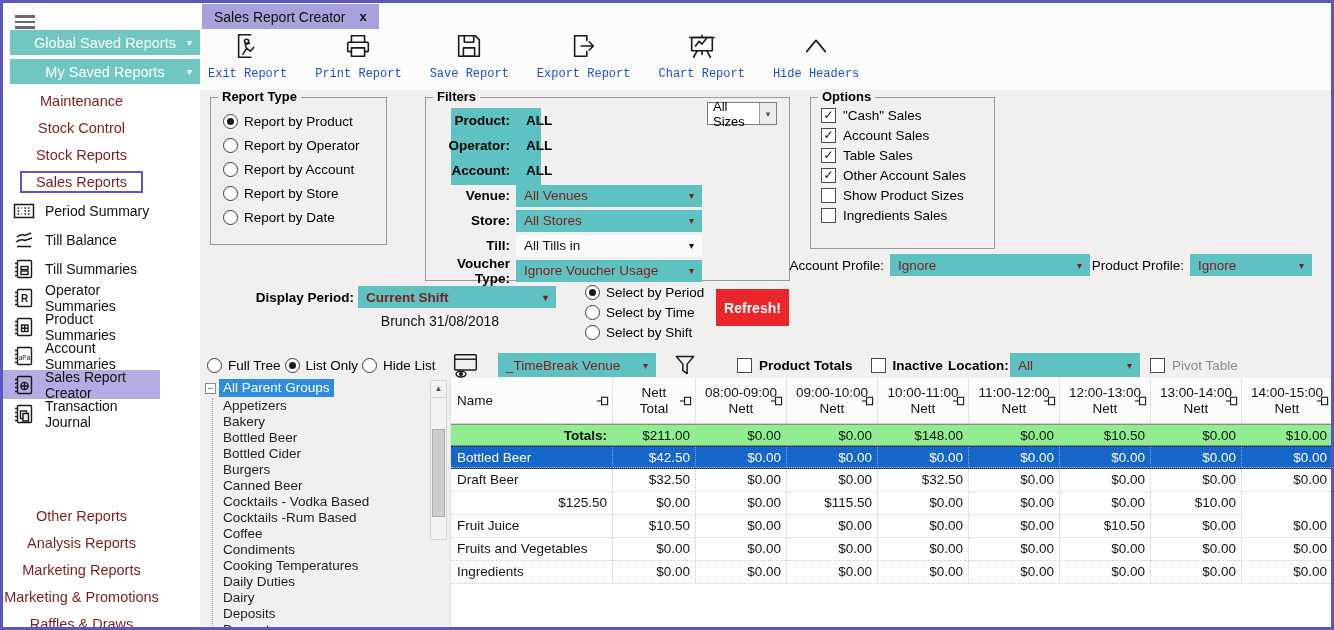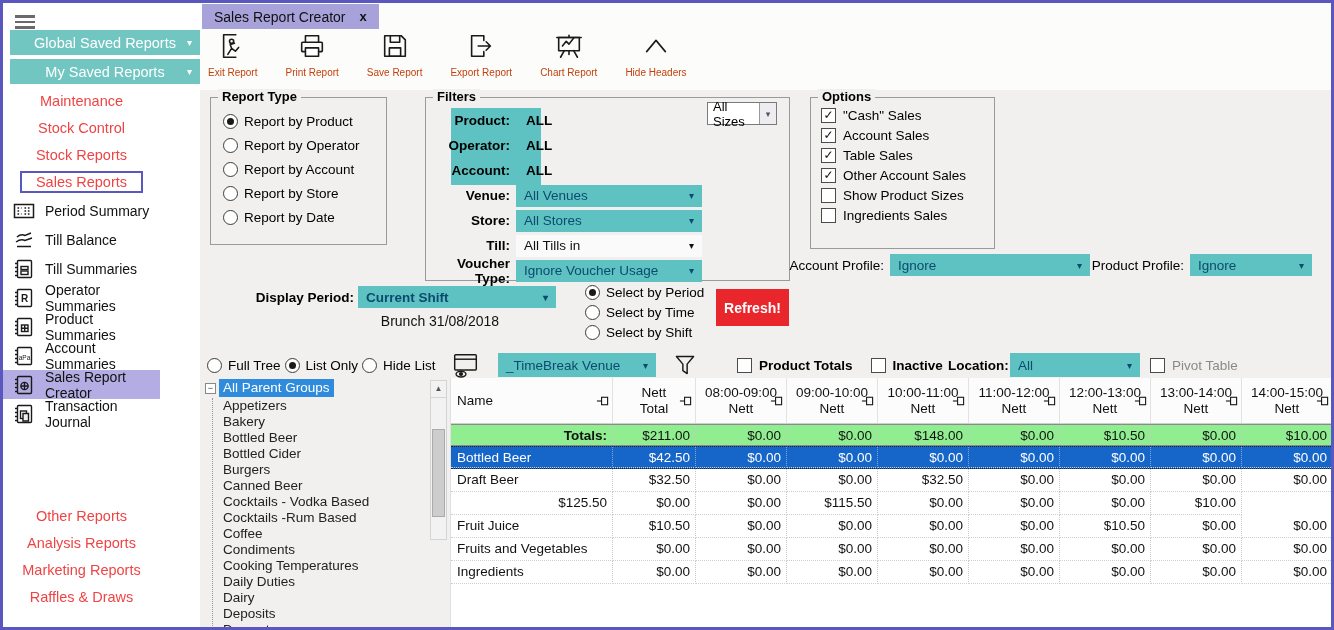--- a/index.html
+++ b/index.html
@@ -12,39 +12,39 @@
 
   
   .sidebar{position:absolute; left:0; top:0; width:157px; height:100%; background:#fff;}
   .hamburger{position:absolute; left:12px; top:9px; width:20px; cursor:pointer;}
   .hamburger div{height:2.5px; background:#6a6a6a; margin:3px 0;}
   .saved-btn{position:absolute; left:7px; width:190px; height:25px; background:var(--accentButton); color:#fff;
     display:flex; align-items:center; justify-content:center; font-size:14.5px; cursor:pointer;}
   .saved-btn .caret{position:absolute; right:8px; font-size:10px;}
   #global-btn{top:27px;} #my-btn{top:56px;}
   .top-links{position:absolute; top:84px; left:0; width:100%;}
-  .side-link{height:27px; display:flex; align-items:center; justify-content:center; font-size:14.5px; color:#ef4444; cursor:pointer;}
+  .side-link{height:27px; display:flex; align-items:center; justify-content:center; font-size:14.5px; color:#7f1d1d; cursor:pointer;}
   .side-link .boxwrap{padding:1px 14px; border:2px solid var(--windowBorder);}
   .report-items{position:absolute; top:193px; left:0; width:100%;}
   .ritem{height:29px; display:flex; align-items:center; padding-left:9px; font-size:14px; color:#111; cursor:pointer;}
   .ritem.sel{background:var(--lavenderSelected);}
   .ritem .ric{width:24px; height:24px; margin-right:9px; flex:0 0 24px;}
   .ritem svg{width:24px; height:24px;}
   .bottom-links{position:absolute; top:499px; left:0; width:100%;}
 
   
   .main{position:absolute; left:197px; top:0; right:0; bottom:0; background:#F1F0EE;}
   .topstrip{position:absolute; left:0; top:0; right:0; height:87px; background:#FCFCFB;}
   .tab{position:absolute; left:2px; top:1px; height:25px; background:var(--lavender); color:#111;
     display:flex; align-items:center; padding:0 12px; font-size:14px; gap:14px; cursor:pointer;}
   .tab-close{font-weight:bold; font-size:13px; cursor:pointer;}
   .toolbar{position:absolute; left:8px; top:28px; display:flex; gap:28px;}
   .tbtn{display:flex; flex-direction:column; align-items:center; gap:2px; cursor:pointer;}
   .tbtn svg{width:30px; height:30px;}
-  .tbtn .tlabel{font-size:10px; color:#c2410c;}
+  .tbtn .tlabel{font-size:12px; color:#1d4ed8;font-family:Liberation Mono, monospace;}
 
   .gb{position:absolute; border:1px solid #9a9a9a;}
   .gb-title{position:absolute; top:-9px; left:7px; background:#F1F0EE; padding:0 4px; font-weight:bold; font-size:13px; color:#000;}
   #gb-report-type{left:10px; top:94px; width:177px; height:148px;}
   #gb-filters{left:225px; top:94px; width:365px; height:184px; }
   #gb-options{left:610px; top:94px; width:185px; height:152px;}
 
   .radio-row{display:flex; align-items:center; gap:6px; cursor:pointer;}
   .radio{width:15px; height:15px; border:1px solid #3c3c3c; border-radius:50%; background:#fff; position:relative; flex:0 0 15px;}
   .radio.sel::after{content:''; position:absolute; inset:3px; border-radius:50%; background:#1a1a1a;}
@@ -54,21 +54,21 @@
   .cb-row{display:flex; align-items:center; gap:7px; cursor:pointer;}
   .cb{width:15px; height:15px; border:1px solid #4a4a4a; background:#fff; font-size:12px; line-height:13px; text-align:center; color:#111; flex:0 0 15px;}
   #opt-rows{padding:10px 0 0 10px;} #opt-rows .cb-row{margin-bottom:5px;}
 
   
   .f-lblock{position:absolute; left:25px; top:10px; width:90px; height:77px; background:var(--accent);}
   #filters-rows{position:absolute; left:0; top:10px; width:100%;}
   .f-row{height:25px; display:flex; align-items:center; position:relative;}
   .f-label{width:90px; text-align:right; font-weight:bold; font-size:13.5px; color:#000; padding-right:6px; z-index:1;}
   .f-val{font-weight:bold; font-size:13.5px; margin-left:10px;}
-  .dd{height:22px; background:var(--accent); color:#0c4a6e; font-size:13.5px; display:flex; align-items:center;
+  .dd{height:22px; background:var(--accent); color:#7f1d1d; font-size:13.5px; display:flex; align-items:center;
       justify-content:space-between; padding:0 8px; cursor:pointer;}
   .dd .arr{font-size:10px; margin-left:8px;}
   .dd.plain{background:#FAFAFA; color:#111;} .dd.plain .arr{color:#111;}
   .f-dd{width:186px; margin-left:0;}
   .combo{position:absolute; right:12px; top:4px; width:70px; height:23px; border:1px solid #7a7a7a; background:#fff;
      display:flex; align-items:center; cursor:pointer;}
   .combo .cval{flex:1; font-size:13px; padding-left:5px; color:#000;}
   .combo .cbtn{width:17px; align-self:stretch; border-left:1px solid #9a9a9a; background:#EDEDF1; font-size:9px;
      display:flex; align-items:center; justify-content:center; color:#555;}
 
@@ -224,20 +224,23 @@
         <div class="side-link">
           <span>Other Reports</span>
         </div>
         <div class="side-link">
           <span>Analysis Reports</span>
         </div>
         <div class="side-link">
           <span>Marketing Reports</span>
         </div>
         <div class="side-link">
+          <span>Marketing &amp; Promotions</span>
+        </div>
+        <div class="side-link">
           <span>Raffles &amp; Draws</span>
         </div>
       </nav>
   </aside>
 
   <main class="main">
     <div class="topstrip"></div>
     <div class="tab">
       <span>Sales Report Creator</span>
       <span class="tab-close">x</span>

